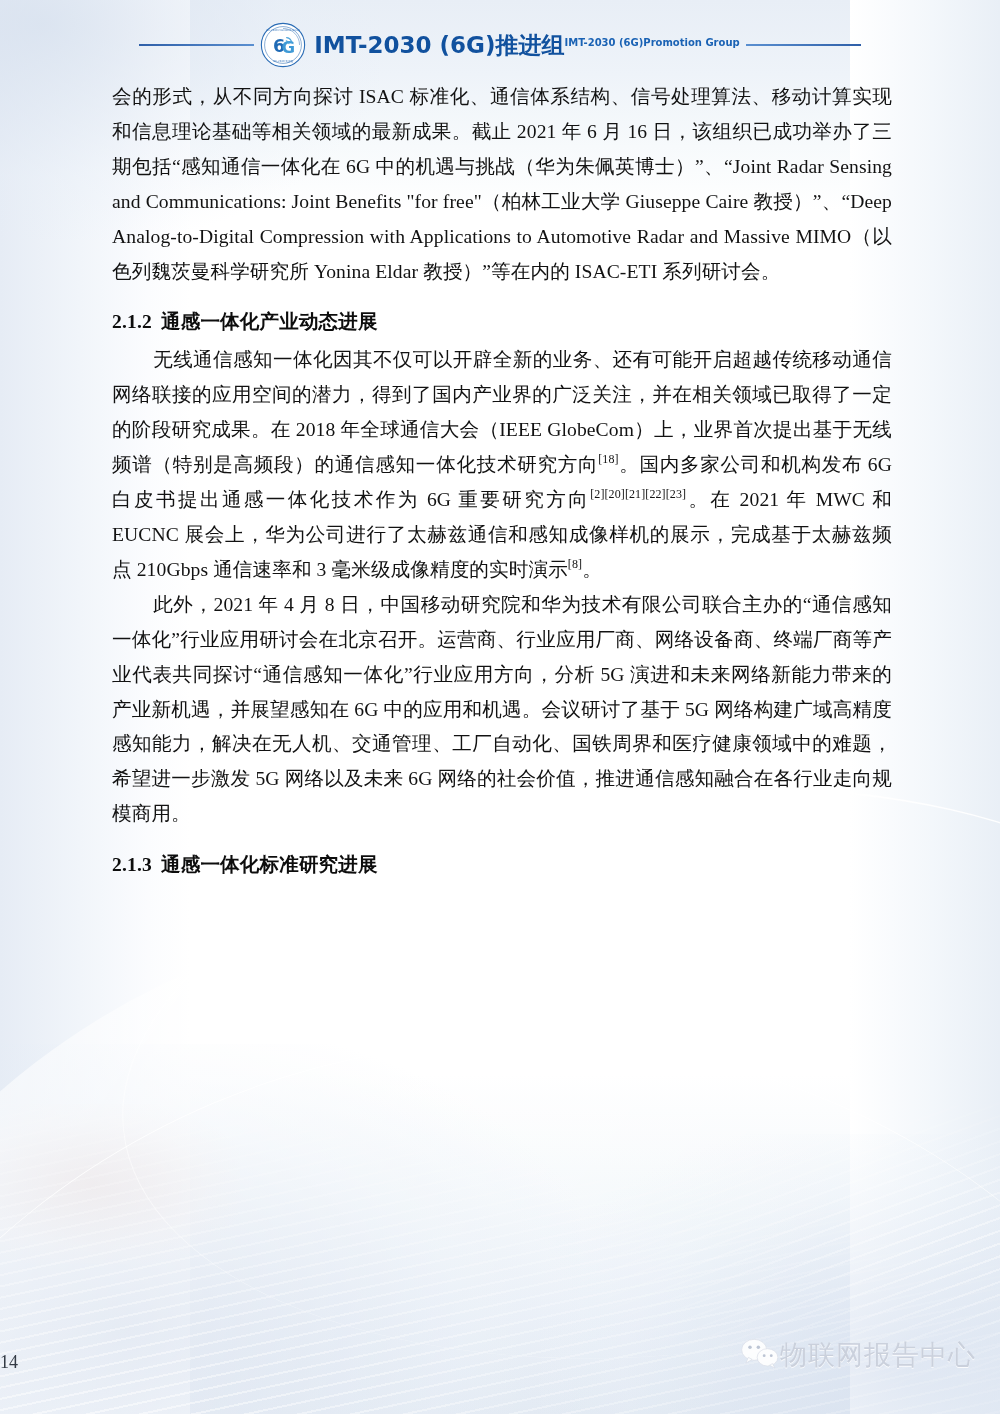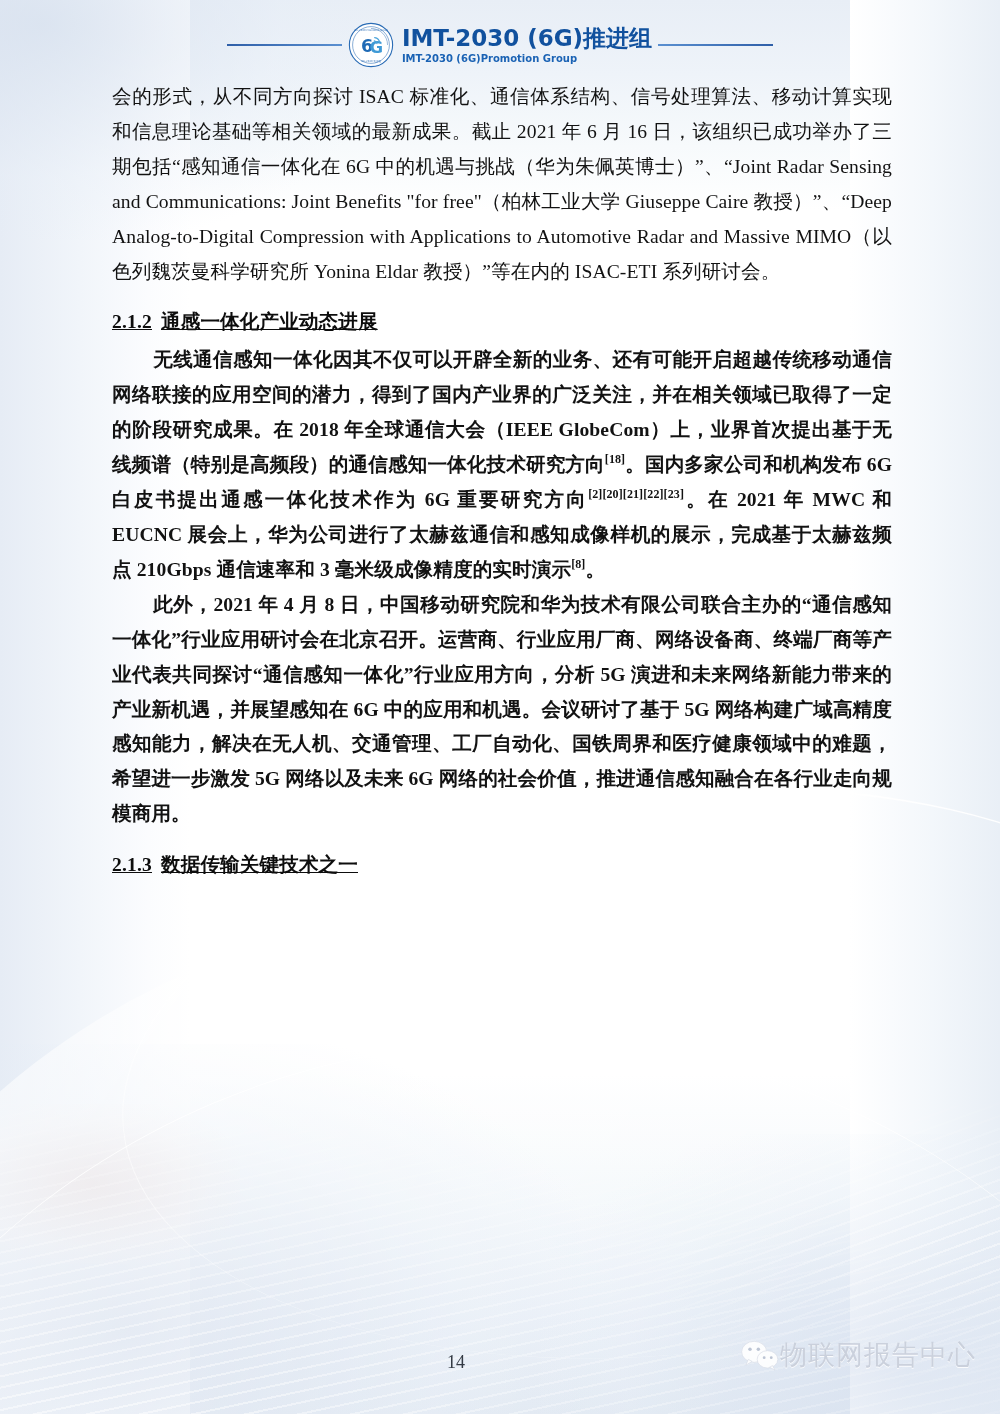--- a/index.html
+++ b/index.html
@@ -161,21 +161,21 @@
     gap: 8px;
     padding: 0 6px;
   }
   .hdr-logo {
     width: 46px;
     height: 46px;
     flex: 0 0 auto;
   }
   .hdr-text {
     display: flex;
-    flex-direction: column;
+    flex-direction: row;
     line-height: 1;
     color: #1b4e9b;
   }
   .hdr-title {
     font-family: "DejaVu Sans", "Liberation Sans", sans-serif;
     font-weight: bold;
     font-size: 23px;
     letter-spacing: 0px;
     color: #11519e;
     white-space: nowrap;
@@ -200,59 +200,56 @@
     margin: 0;
     font-size: 19.6px;
     line-height: 34.9px;
     color: #121212;
     text-align: justify;
     text-justify: inter-character;
     letter-spacing: 0.1px;
   }
   p.body.indent {
     text-indent: 2.1em;
-    font-weight: bold;
   }
   h3.heading {
     margin: 16px 0 4px 0;
     font-family: "DejaVu Sans", "Liberation Sans", sans-serif;
     font-size: 19.5px;
     font-weight: bold;
     color: #0d0d0d;
     letter-spacing: 0.2px;
     line-height: 34px;
-    text-decoration: underline;
   }
   h3.heading .num {
     font-family: "Liberation Serif", "DejaVu Serif", serif;
     font-weight: bold;
     margin-right: 9px;
   }
   sup.cite {
     font-size: 12px;
     vertical-align: super;
     line-height: 0;
   }
 
   
   .page-number {
     position: absolute;
     left: 0;
     top: 1352px;
     width: 912px;
-    text-align: center;
     font-size: 18px;
     color: #333a44;
   }
   .watermark {
     position: absolute;
     right: 24px;
     top: 1337px;
     display: flex;
-    align-items: flex-end;
+    align-items: flex-start;
     opacity: 0.92;
   }
   .wechat-icon {
     width: 40px;
     height: 34px;
     flex: 0 0 auto;
   }
   .watermark-text {
     font-family: "DejaVu Sans", "Liberation Sans", sans-serif;
     font-size: 27px;
@@ -312,21 +309,21 @@
       <span class="num">2.1.2</span><span>通感一体化产业动态进展</span>
     </h3>
 
     <p class="body indent"><span>无线通信感知一体化因其不仅可以开辟全新的业务、还有可能开启超越传统移动通信网络联接的应用空间的潜力，得到了国内产业界的广泛关注，并在相关领域已取得了一定的阶段研究成果。在 2018 年全球通信大会（IEEE GlobeCom）上，业界首次提出基于无线频谱（特别是高频段）的通信感知一体化技术研究方向</span><sup class="cite">[18]</sup><span>。国内多家公司和机构发布 6G 白皮书提出通感一体化技术作为 6G 重要研究方向</span><sup class="cite">[2][20][21][22][23]</sup><span>。在 2021 年 MWC 和 EUCNC 展会上，华为公司进行了太赫兹通信和感知成像样机的展示，完成基于太赫兹频点 210Gbps 通信速率和 3 毫米级成像精度的实时演示</span><sup class="cite">[8]</sup><span>。</span></p>
 
     <p class="body indent">此外，2021 年 4 月 8 日，中国移动研究院和华为技术有限公司联合主办的“通信感知一体化”行业应用研讨会在北京召开。运营商、行业应用厂商、网络设备商、终端厂商等产业代表共同探讨“通信感知一体化”行业应用方向，分析 5G 演进和未来网络新能力带来的产业新机遇，并展望感知在 6G 中的应用和机遇。会议研讨了基于 5G 网络构建广域高精度感知能力，解决在无人机、交通管理、工厂自动化、国铁周界和医疗健康领域中的难题，希望进一步激发 5G 网络以及未来 6G 网络的社会价值，推进通信感知融合在各行业走向规模商用。</p>
 
 
 
     <h3 class="heading">
-      <span class="num">2.1.3</span><span>数据传输关键技术之一</span>
+      <span class="num">2.1.3</span><span>通感一体化标准研究进展</span>
     </h3>
 
   </div>
 
   <div class="page-number">14</div>
 
   <div class="watermark">
     <svg class="wechat-icon" viewBox="0 0 48 40">
       <ellipse cx="17" cy="15" rx="15" ry="12.6" fill="#ffffff" stroke="#d6dbe6" stroke-width="0.8"></ellipse>
       <path d="M10 24 L7 31 L14.5 26.5 Z" fill="#ffffff" stroke="#d6dbe6" stroke-width="0.8"></path>

